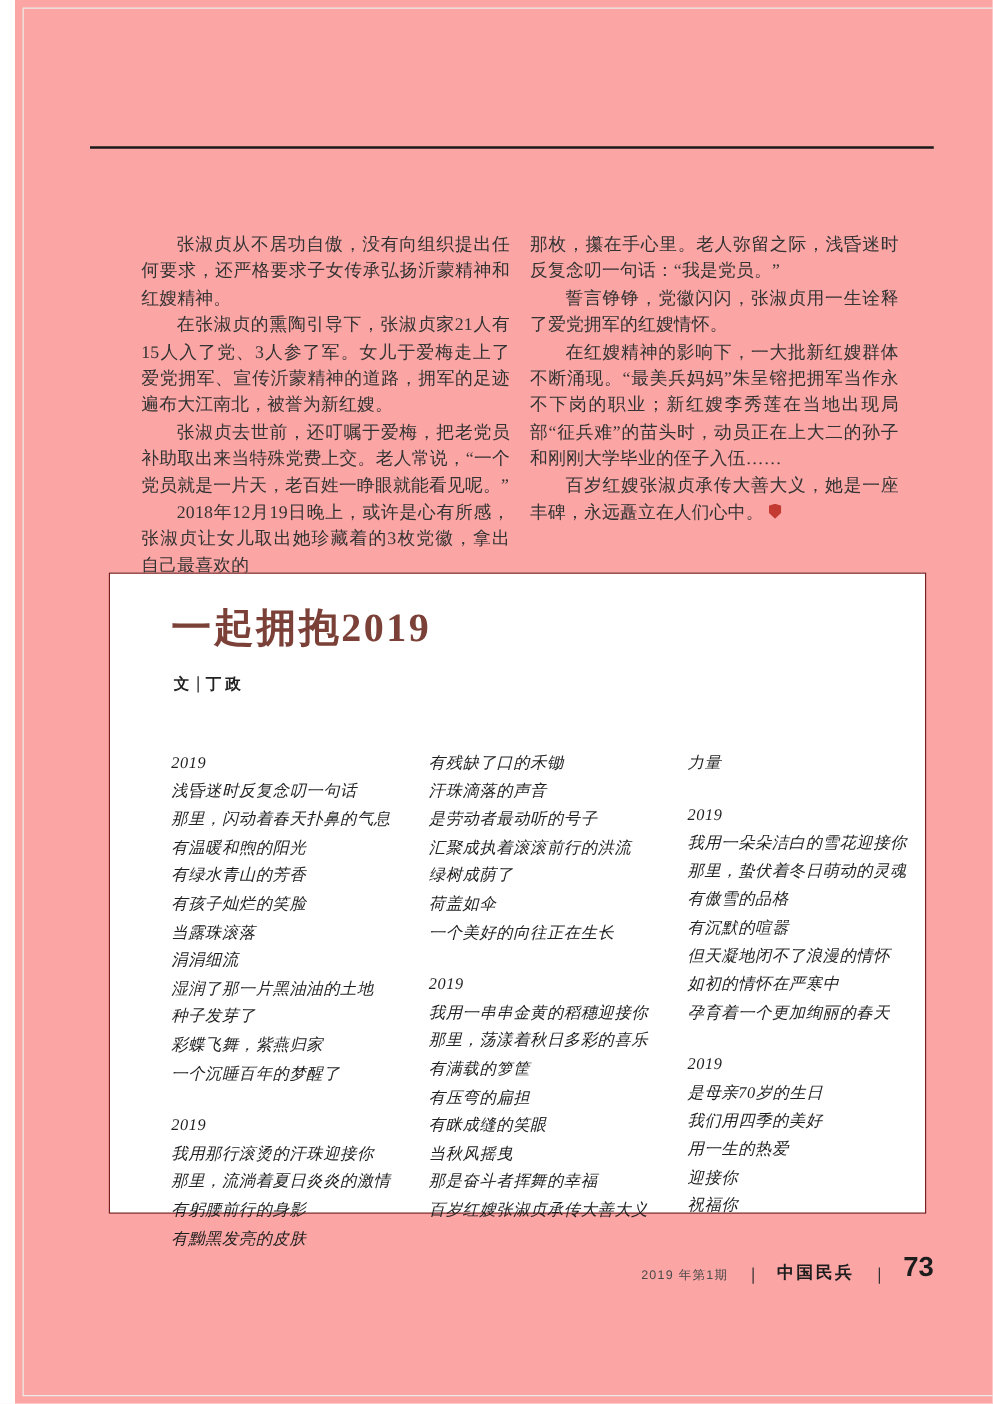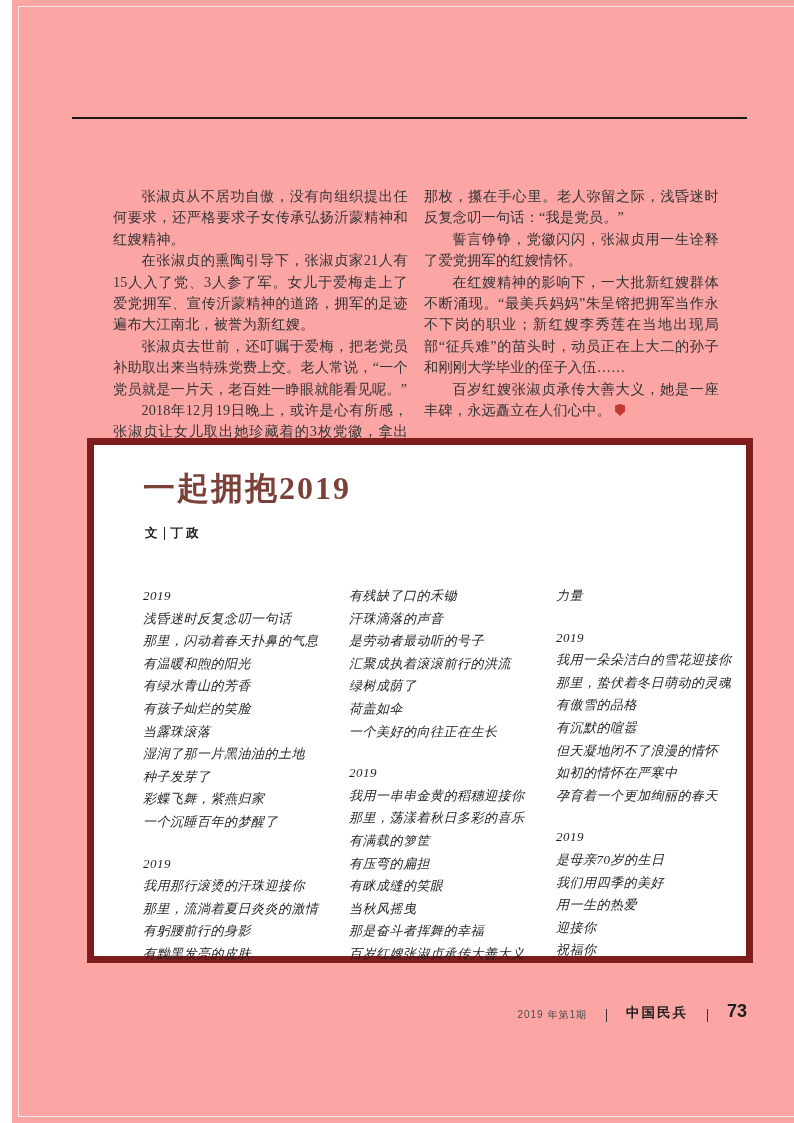--- a/index.html
+++ b/index.html
@@ -15,21 +15,21 @@
   .article-col { width:295px; font-size:14.2px; line-height:21.4px; text-align:justify; letter-spacing:0.2px; color:#333; }
   .para { margin:0; }
   .para.indent { text-indent:2em; }
   .end-mark {
     display:inline-block; width:10px; height:12px; margin-left:4px; vertical-align:-1px;
     background:#c23a31;
     clip-path: polygon(50% 0, 100% 12%, 100% 60%, 50% 100%, 0 60%, 0 12%);
   }
 
   
-  .poem-box { position:absolute; left:75px; top:438px; width:652px; height:511px; border:7px solid #7f1d1d; background:#fff; }
+  .poem-box { position:absolute; left:75px; top:458px; width:652px; height:511px; border:1px solid #7f1d1d; background:#fff; }
   .poem-title {
     position:absolute; left:49px; top:22px; margin:0;
     font-size:32px; font-weight:bold; color:#7b4038; letter-spacing:2px;
     font-family:"Liberation Serif", serif;
   }
   .byline { position:absolute; left:51px; top:80px; font-size:12.5px; font-weight:bold; color:#222; display:flex; align-items:center; gap:6px; }
   .byline-bar { display:inline-block; width:1px; height:13px; background:#222; }
   .poem-cols { position:absolute; left:49px; top:140px; display:flex; }
   .poem-col { width:206px; }
   .poem-col:nth-child(2) { width:207px; }
@@ -37,21 +37,21 @@
   .poem-line {
     font-size:13px; line-height:22.6px; font-style:italic; color:#1f1f1f;
     white-space:nowrap; letter-spacing:0.5px;
   }
 
   
   .footer { position:absolute; right:59px; top:1001px; display:flex; align-items:flex-end; gap:19px; }
   .f-issue { font-size:10px; color:#4a4a4a; letter-spacing:1px; font-family:"Liberation Sans", sans-serif; }
   .f-bar { width:1px; height:13px; background:#333; }
   .f-mag { font-size:13.5px; color:#1d1d1d; letter-spacing:2px; font-weight:600; }
-  .f-page { font-size:18px; color:#1d1d1d; font-weight:600; font-family:"Liberation Sans", sans-serif; }
+  .f-page { font-size:22px; color:#1d1d1d; font-weight:600; font-family:"Liberation Sans", sans-serif; }
 </style>
 </head>
 <body>
 
 <div class="page">
   <div class="page-border"></div>
   <div class="top-rule"></div>
 
   <div class="article">
     <div class="article-col">
@@ -78,20 +78,21 @@
     <div class="poem-cols">
         <div class="poem-col">
           <div class="stanza">
             <div class="poem-line">2019</div>
             <div class="poem-line">浅昏迷时反复念叨一句话</div>
             <div class="poem-line">那里，闪动着春天扑鼻的气息</div>
             <div class="poem-line">有温暖和煦的阳光</div>
             <div class="poem-line">有绿水青山的芳香</div>
             <div class="poem-line">有孩子灿烂的笑脸</div>
             <div class="poem-line">当露珠滚落</div>
+            <div class="poem-line">涓涓细流</div>
             <div class="poem-line">湿润了那一片黑油油的土地</div>
             <div class="poem-line">种子发芽了</div>
             <div class="poem-line">彩蝶飞舞，紫燕归家</div>
             <div class="poem-line">一个沉睡百年的梦醒了</div>
           </div>
           <div class="stanza">
             <div class="poem-line">2019</div>
             <div class="poem-line">我用那行滚烫的汗珠迎接你</div>
             <div class="poem-line">那里，流淌着夏日炎炎的激情</div>
             <div class="poem-line">有躬腰前行的身影</div>

